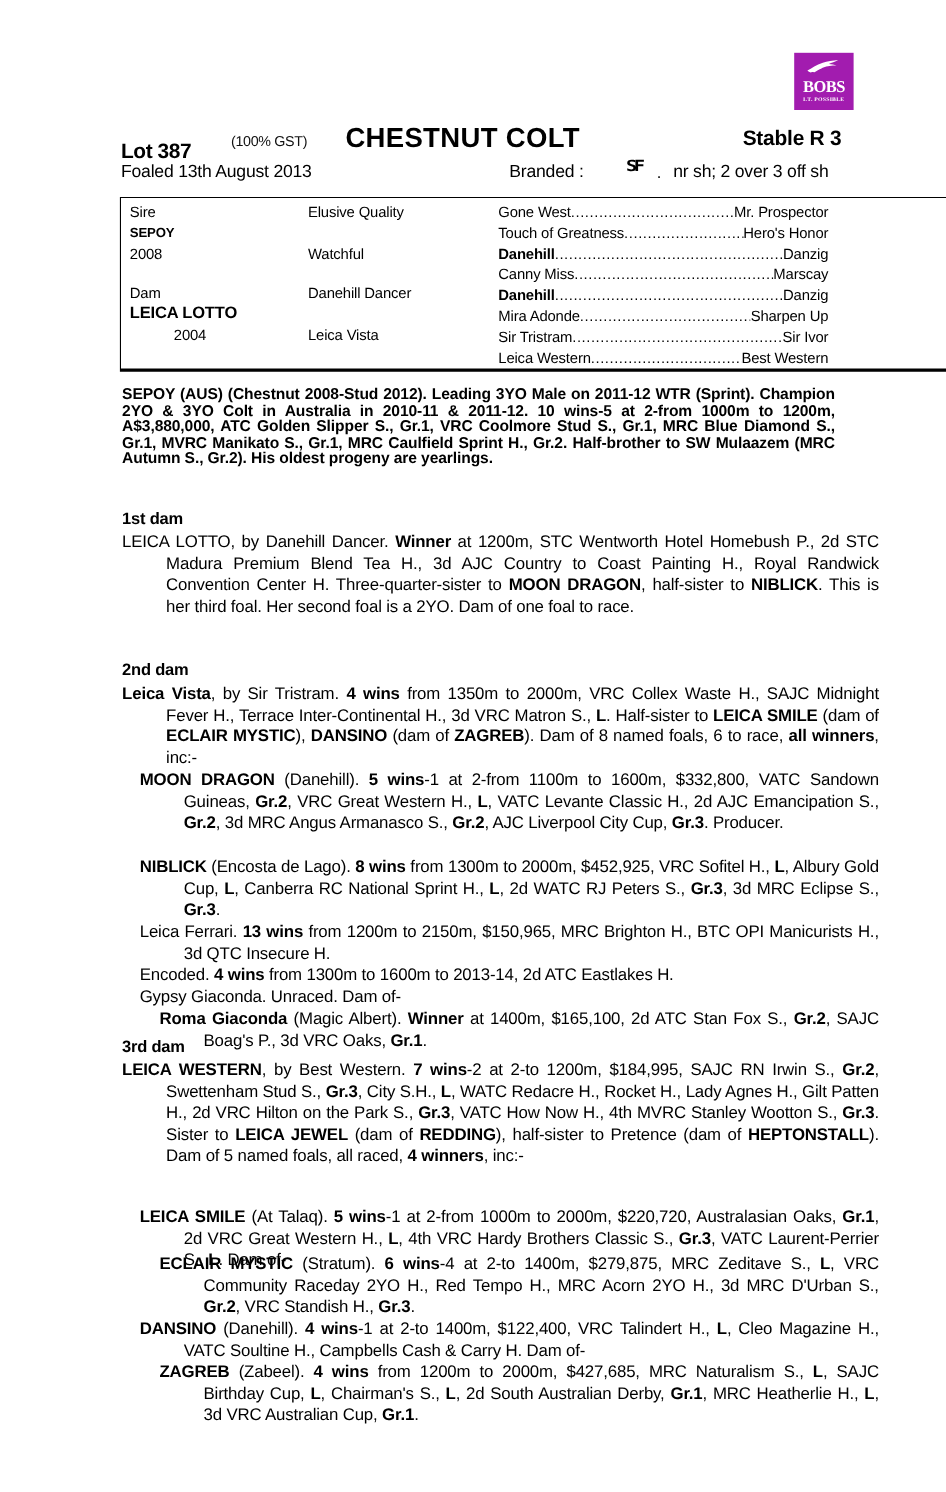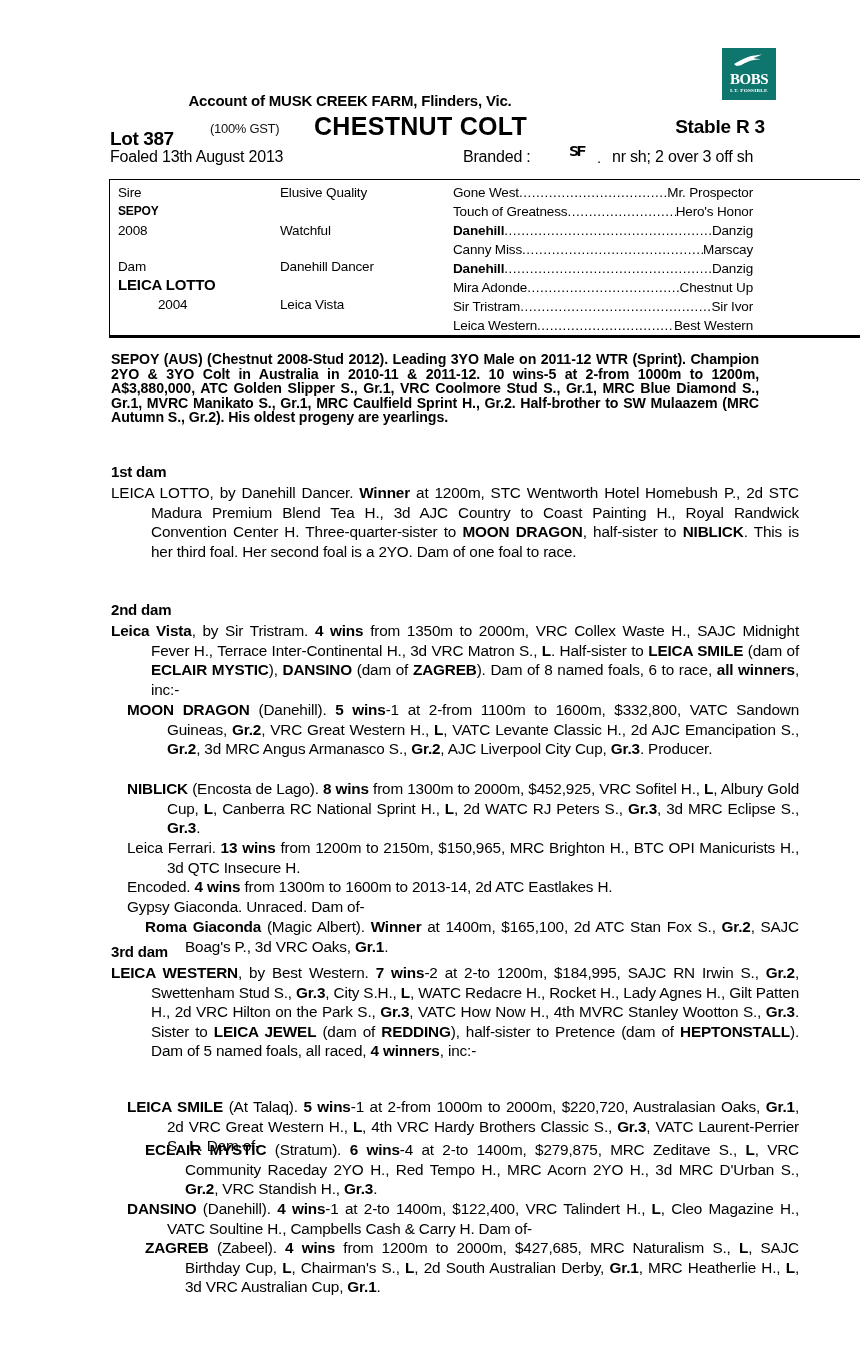--- a/index.html
+++ b/index.html
@@ -22,21 +22,21 @@
     height: 1356px;
   }
 
   
   .logo-box {
     position: absolute;
     left: 722px;
     top: 48px;
     width: 54px;
     height: 52px;
-    background: #0f766e;
+    background: #a21caf;
     display: flex;
     flex-direction: column;
     align-items: center;
     justify-content: flex-start;
     overflow: hidden;
   }
   .logo-bird { margin-top: 5px; }
   .logo-word {
     color: #fff;
     font-family: "Liberation Serif", serif;
@@ -240,21 +240,20 @@
     <span class="logo-bird">
       <svg width="34" height="14" viewBox="0 0 34 14">
         <path d="M2 11 C6 9, 10 6, 16 4 C20 2.6, 25 2, 30 1.5 C27 3, 24 4, 21.5 5.2 C24 5.4, 26.5 5.8, 28.5 6.6 C24 6.6, 20 7.2, 16.5 8.4 C13 9.6, 9 11.4, 5 13 C3.8 12.6, 2.8 12, 2 11 Z" fill="#ffffff"></path>
         <path d="M14 7.6 C11 8.8, 8 10.4, 5.5 12.2 L8.5 12.6 C11 11, 13.5 9.6, 16 8.6 Z" fill="#ffffff"></path>
       </svg>
     </span>
     <span class="logo-word">BOBS</span>
     <span class="logo-sub">I.T. POSSIBLE</span>
   </div>
 
-  <div class="account-line">Account of MUSK CREEK FARM, Flinders, Vic.</div>
 
   <div class="title-row">
     <span class="lot-label">Lot 387</span>
     <span class="gst">(100% GST)</span>
     <span class="colour-sex">CHESTNUT COLT</span>
     <span class="stable">Stable R 3</span>
   </div>
 
   <div class="foaled-row">
     <span class="foaled">Foaled 13th August 2013</span>
@@ -311,21 +310,21 @@
           <div class="ped-gp">
             <span class="nm bold">Danehill</span>
             <span class="dots">........................................................................................................................</span>
             <span class="rt">Danzig</span>
           </div>
         </div>
       <div class="ped-cell col3" style="top:97px;">
           <div class="ped-gp">
             <span class="nm">Mira Adonde</span>
             <span class="dots">........................................................................................................................</span>
-            <span class="rt">Chestnut Up</span>
+            <span class="rt">Sharpen Up</span>
           </div>
         </div>
       <div class="ped-cell col3" style="top:116px;">
           <div class="ped-gp">
             <span class="nm">Sir Tristram</span>
             <span class="dots">........................................................................................................................</span>
             <span class="rt">Sir Ivor</span>
           </div>
         </div>
       <div class="ped-cell col3" style="top:135px;">

